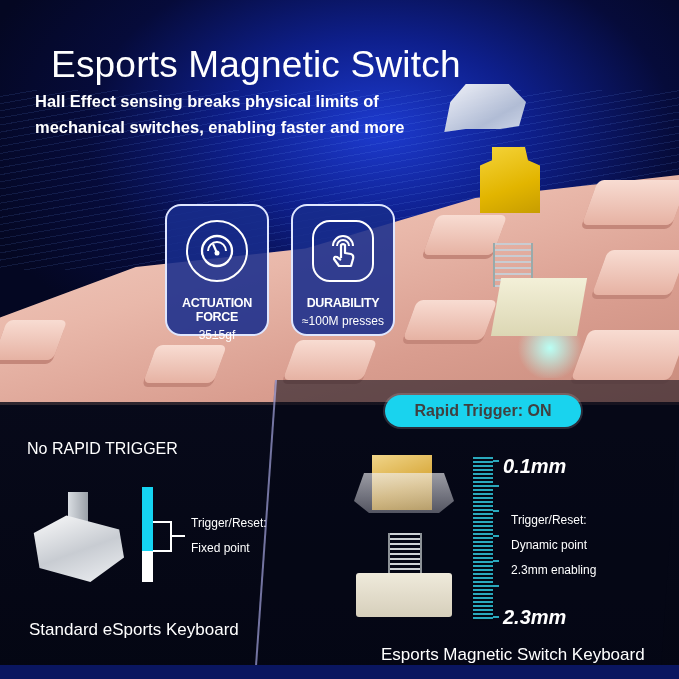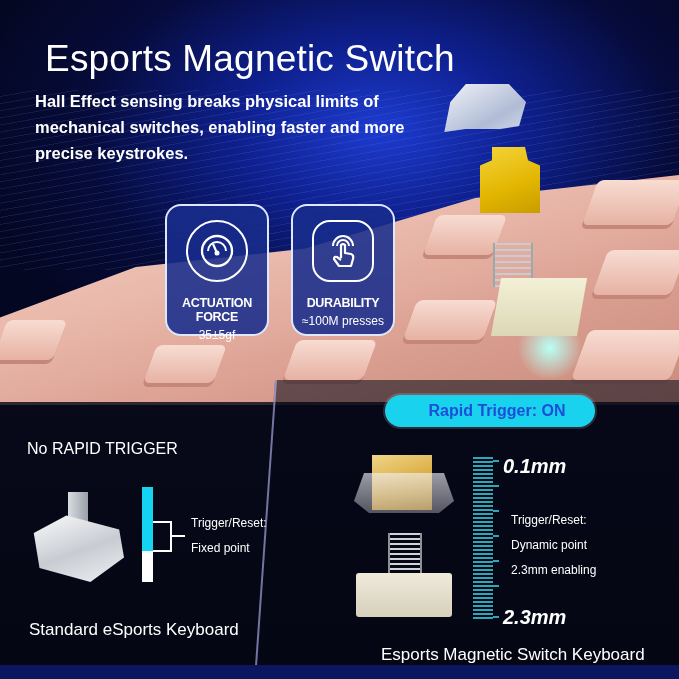--- a/index.html
+++ b/index.html
@@ -5,21 +5,21 @@
   html, body { margin:0; padding:0; }
   body { width:679px; height:679px; overflow:hidden; background:#05081a; font-family:"Liberation Sans", sans-serif; }
   .canvas { position:relative; width:679px; height:679px; overflow:hidden;
     background: radial-gradient(ellipse 420px 260px at 380px 130px, #1d3bd0 0%, #0e1f8c 35%, #060b3a 70%, #040722 100%); }
   .waves { position:absolute; left:0; top:90px; width:679px; height:180px; opacity:.35;
     background: repeating-linear-gradient(170deg, rgba(90,140,255,.0) 0 6px, rgba(110,160,255,.35) 6px 7px); }
   .keyboard-top { position:absolute; left:0; top:175px; width:679px; height:230px;
     background: linear-gradient(165deg, transparent 0 10%, #f1cbbf 10%, #e9b8aa 40%, #d99d8f 70%, #c88b7c 100%);
     clip-path: polygon(0 62%, 20% 40%, 45% 32%, 70% 10%, 100% 0, 100% 100%, 0 100%); }
   .keycap { position:absolute; background:linear-gradient(180deg,#f8dcd2,#e6b2a3); border-radius:6px; box-shadow:0 4px 0 #c4877a; }
-  .title { position:absolute; left:35px; top:28px; margin:10px; color:#fff; font-size:37px; font-weight:400; letter-spacing:.2px; }
+  .title { position:absolute; left:35px; top:28px; margin:16px; color:#fff; font-size:37px; font-weight:400; letter-spacing:.2px; }
   .subtitle { position:absolute; left:35px; top:88px; width:380px; color:#fff; font-size:16.5px; font-weight:700; line-height:26px; }
   .feature-card { position:absolute; top:204px; width:104px; height:132px; border:2px solid #dfe6ff; border-radius:16px;
     background:rgba(24,44,140,.88); color:#fff; text-align:center; box-sizing:border-box; }
   .feature-icon-ring { width:58px; height:58px; margin:14px auto 0; border:2.5px solid #fff; border-radius:18px; display:flex; align-items:center; justify-content:center; }
   .feature-label { margin-top:14px; font-size:12.5px; font-weight:700; letter-spacing:-.3px; }
   .feature-value { margin-top:4px; font-size:12px; }
   .switch-top { position:absolute; left:440px; top:84px; width:86px; height:60px; background:linear-gradient(150deg,#ffffff,#b9c4d8 60%,#e8eef7); clip-path:polygon(12% 30%,30% 0,80% 0,100% 30%,92% 70%,70% 75%,30% 75%,5% 80%); opacity:.95; }
   .switch-stem { position:absolute; left:480px; top:147px; width:60px; height:66px; background:linear-gradient(160deg,#f5d43a,#e2b500 60%,#c79d00); clip-path:polygon(20% 0,75% 0,80% 20%,100% 28%,100% 100%,0 100%,0 28%,20% 20%); }
   .spring { position:absolute; left:493px; top:243px; width:36px; height:44px; background:repeating-linear-gradient(180deg,#c9ccd2 0 2px,transparent 2px 6px); border-left:2px solid #9aa; border-right:2px solid #9aa; }
   .switch-base { position:absolute; left:496px; top:278px; width:86px; height:58px; background:linear-gradient(180deg,#f3f0d8,#dcd7b4); transform:skew(-10deg); }
@@ -29,21 +29,21 @@
   .bottom-strip { position:absolute; left:0; top:665px; width:679px; height:14px; background:#0a1660; }
   .panel-heading { position:absolute; color:#fff; font-size:16px; }
   .mech-switch { position:absolute; left:28px; top:492px; width:96px; height:92px; }
   .mech-body { position:absolute; left:0; top:20px; width:96px; height:70px; background:linear-gradient(160deg,#ffffff,#c8ccd2 55%,#eef0f3); border-radius:10px; clip-path:polygon(6% 30%,40% 5%,95% 25%,100% 65%,65% 100%,12% 80%); }
   .mech-stem { position:absolute; left:40px; top:0; width:20px; height:30px; background:linear-gradient(90deg,#d9dde2,#9aa0a8); }
   .bar-blue { position:absolute; left:142px; top:487px; width:11px; height:64px; background:#15d4f2; }
   .bar-white { position:absolute; left:142px; top:551px; width:11px; height:31px; background:#fff; }
   .bracket { position:absolute; left:153px; top:521px; width:19px; height:31px; border:2px solid #fff; border-left:none; box-sizing:border-box; }
   .bracket-tick { position:absolute; left:172px; top:535px; width:13px; height:2px; background:#fff; }
   .note { position:absolute; color:#fff; font-size:12px; }
-  .pill { position:absolute; left:385px; top:395px; width:196px; height:32px; border-radius:16px; background:#19d3ee; color:#1d4ed8; font-size:16px; font-weight:700; text-align:center; line-height:32px; box-shadow:0 0 0 2px rgba(255,255,255,.15);padding-left:14px; }
+  .pill { position:absolute; left:385px; top:395px; width:196px; height:32px; border-radius:16px; background:#19d3ee; color:#404040; font-size:16px; font-weight:700; text-align:center; line-height:32px; box-shadow:0 0 0 2px rgba(255,255,255,.15); }
   .ruler { position:absolute; left:473px; top:457px; width:20px; height:164px; background:repeating-linear-gradient(180deg,#2aa9bd 0 2px,rgba(0,0,0,.2) 2px 4px); }
   .ruler-tick { position:absolute; left:493px; width:6px; height:2px; background:#2aa9bd; }
   .ruler-label { position:absolute; left:503px; color:#fff; font-size:20px; font-weight:700;font-style:italic; }
   .mag-switch { position:absolute; left:352px; top:455px; width:110px; height:165px; }
   .mag-top { position:absolute; left:20px; top:0; width:60px; height:55px; background:linear-gradient(160deg,#f0d58a,#d7a636 60%,#b4861e); }
   .mag-housing { position:absolute; left:2px; top:18px; width:100px; height:40px; background:linear-gradient(180deg,rgba(240,240,245,.85),rgba(180,180,190,.6)); clip-path:polygon(10% 0,90% 0,100% 70%,85% 100%,15% 100%,0 70%); opacity:.75; }
   .mag-spring { position:absolute; left:36px; top:78px; width:30px; height:44px; background:repeating-linear-gradient(180deg,#cfd2d6 0 2px,transparent 2px 5px); border-left:2px solid #8d9297; border-right:2px solid #8d9297; }
   .mag-base { position:absolute; left:4px; top:118px; width:96px; height:44px; background:linear-gradient(180deg,#efeadb,#d6cfbb); border-radius:3px; }
   .footer-label { position:absolute; color:#fff; font-size:17px; }
   svg { display:block; }
@@ -67,21 +67,20 @@
   <div class="switch-top"></div>
   <div class="switch-stem"></div>
   <div class="spring"></div>
   <div class="glow"></div>
   <div class="switch-base"></div>
 
   <h1 class="title">Esports Magnetic Switch</h1>
   <div class="subtitle">
     <div>Hall Effect sensing breaks physical limits of</div>
     <div>mechanical switches, enabling faster and more</div>
-    <div>precise keystrokes.</div>
   </div>
 
 
   <div class="feature-card" style="left:165px">
     <div class="feature-icon-ring" style="border-radius:50%">
       <svg width="38" height="38" viewBox="0 0 38 38">
           <circle cx="19" cy="19" r="15" fill="none" stroke="#fff" stroke-width="2.3"></circle>
           <path d="M10 19 A9 9 0 0 1 28 19" fill="none" stroke="#fff" stroke-width="2"></path>
           <line x1="19" y1="21" x2="15" y2="12" stroke="#fff" stroke-width="2.2"></line>
           <circle cx="19" cy="21" r="2.5" fill="#fff"></circle>

